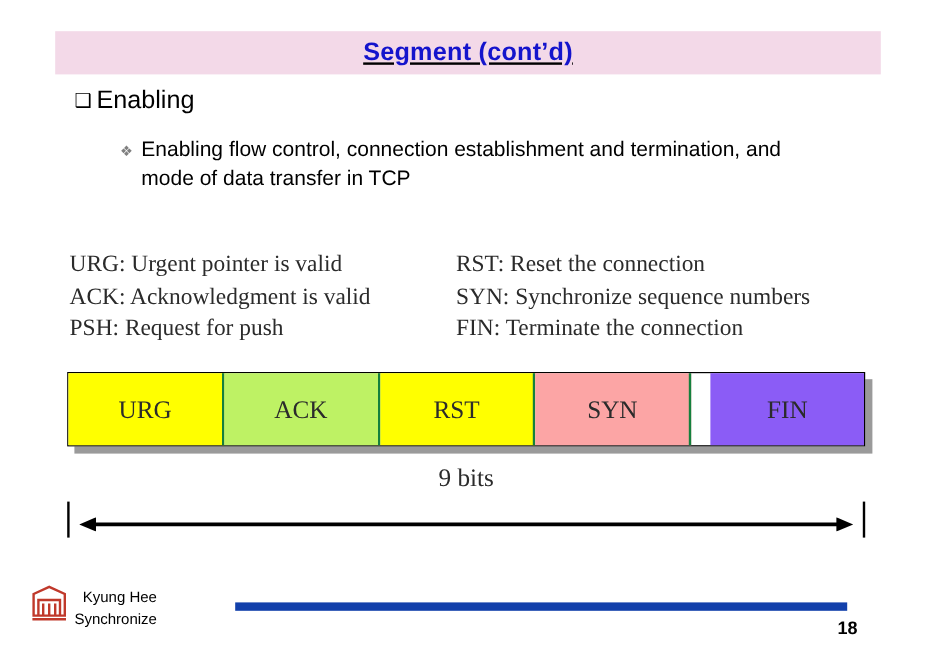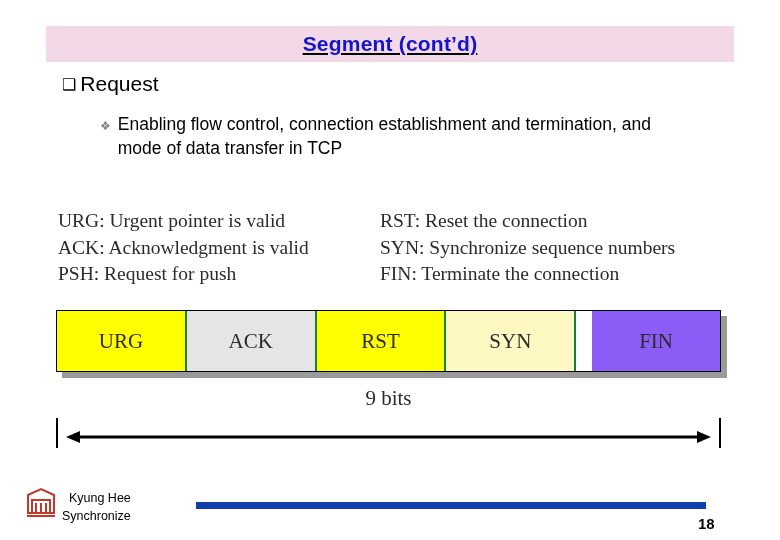--- a/index.html
+++ b/index.html
@@ -221,21 +221,21 @@
 </style>
 </head>
 <body>
 
 <div id="title-bar">
   <span id="title-text">Segment (cont’d)</span>
 </div>
 
 <div id="bullet1">
   <span id="bullet1-marker">❑</span>
-  <span id="bullet1-text">Request</span>
+  <span id="bullet1-text">Enabling</span>
 </div>
 
 <div id="bullet2">
   <span id="bullet2-marker">❖</span>
   <span id="bullet2-text">Enabling flow control, connection establishment and termination, and mode of data transfer in TCP</span>
 </div>
 
 <div id="legend">
   <div class="legend-row">
     <span class="legend-col-left">URG: Urgent pointer is valid</span>
@@ -248,23 +248,23 @@
   <div class="legend-row">
     <span class="legend-col-left">PSH: Request for push</span>
     <span class="legend-col-right">FIN: Terminate the connection</span>
   </div>
 </div>
 
 <div id="flags-wrap">
   <div id="flags-shadow"></div>
   <div id="flags-row">
     <div class="flag-cell" style="background: rgb(255, 255, 0);">URG</div>
-    <div class="flag-cell" style="background: #e5e5e5;">ACK</div>
+    <div class="flag-cell" style="background: #bef264;">ACK</div>
     <div class="flag-cell" style="background: rgb(255, 255, 0);">RST</div>
-    <div class="flag-cell" style="background: #fef9c3;">SYN</div>
+    <div class="flag-cell" style="background: #fca5a5;">SYN</div>
     <div class="flag-cell" style="background: #8b5cf6; margin-left: 16px;">FIN</div>
   </div>
 </div>
 
 <div id="measure">
   <div id="measure-label">9 bits</div>
   <div id="measure-tick-left"></div>
   <div id="measure-tick-right"></div>
   <svg id="measure-arrow" viewBox="0 0 645 12" preserveAspectRatio="none">
     <line x1="10" y1="6" x2="635" y2="6" stroke="#000000" stroke-width="3"></line>

